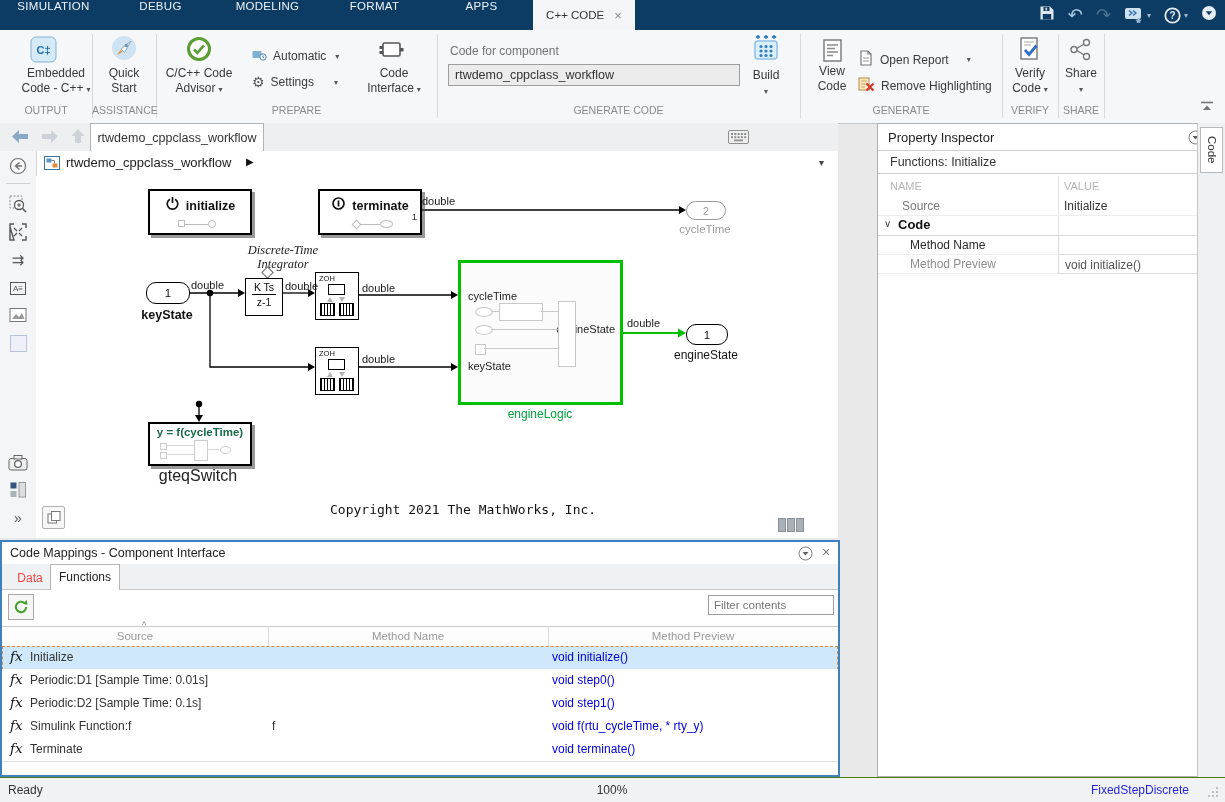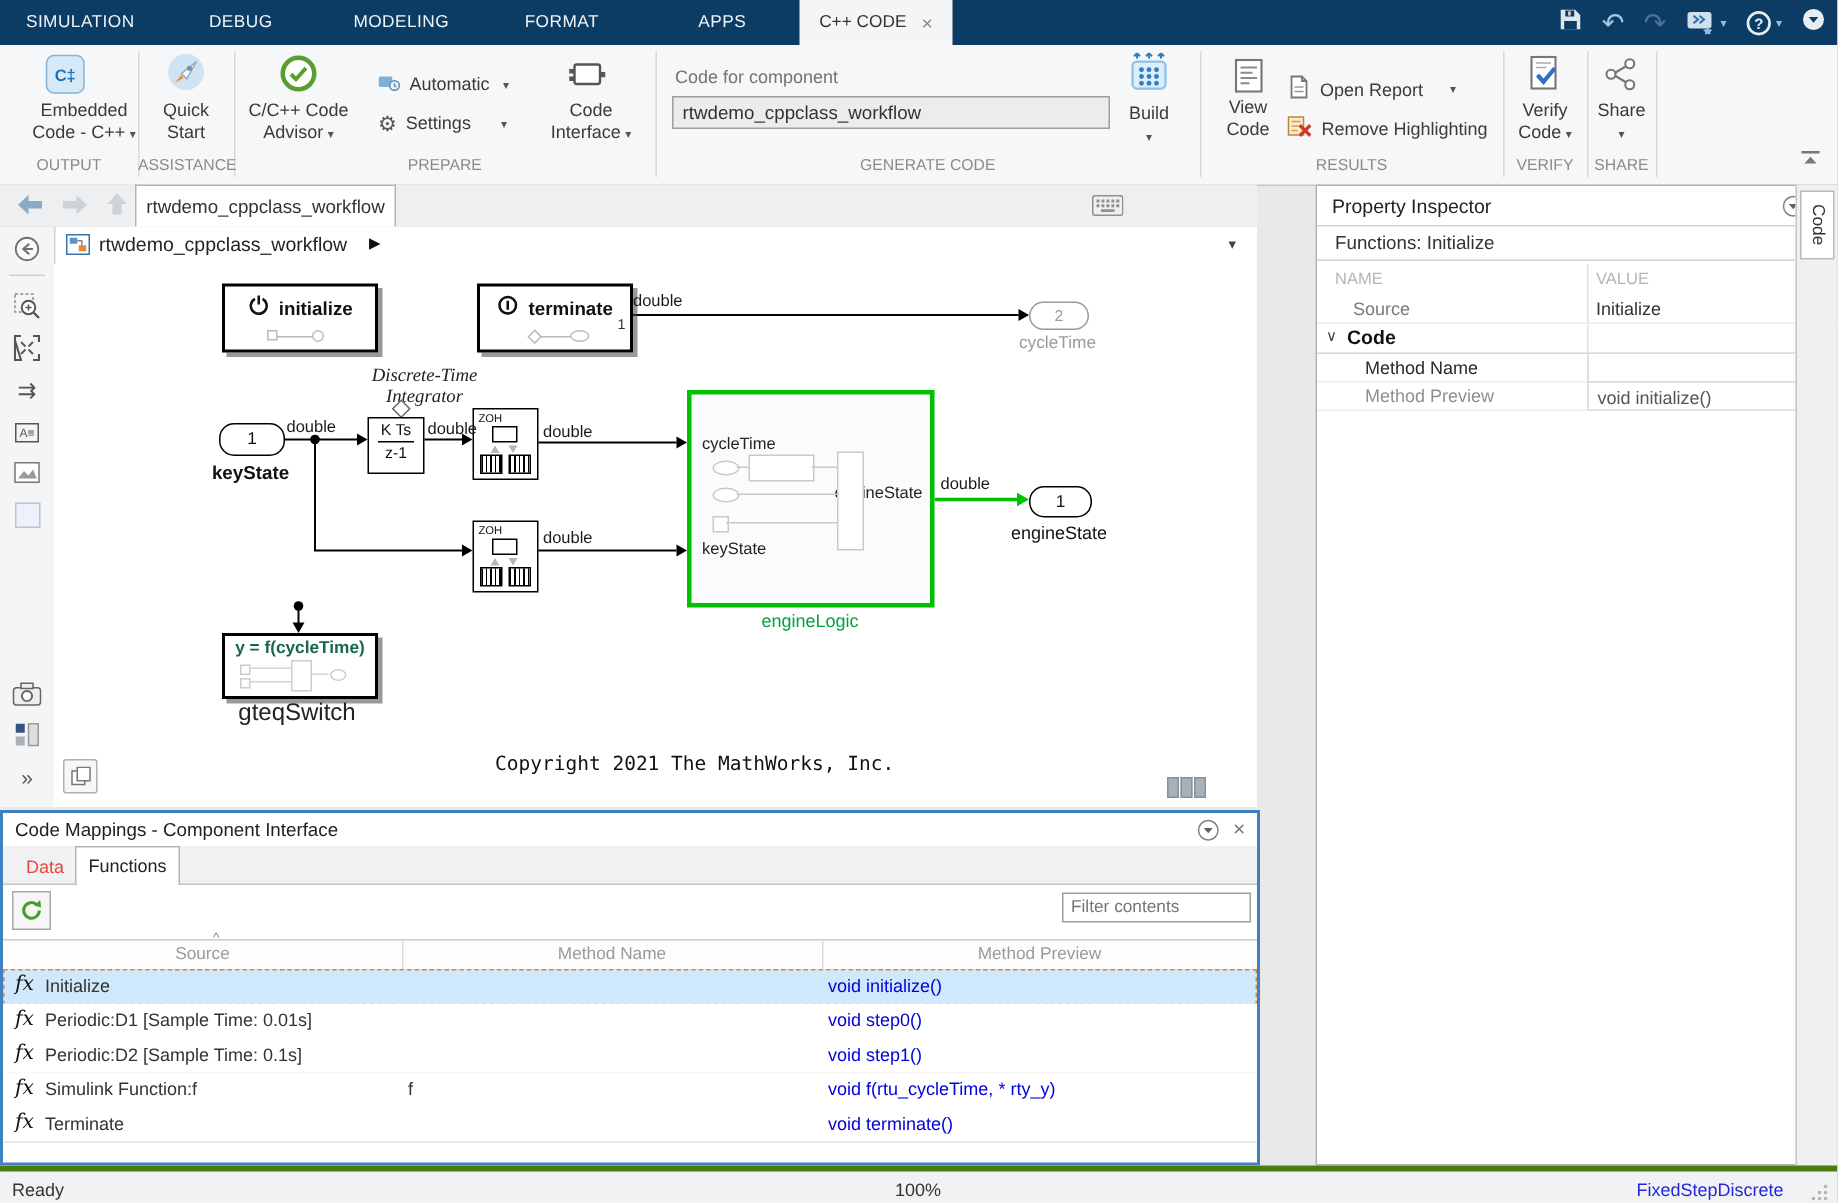--- a/index.html
+++ b/index.html
@@ -1,19 +1,19 @@
 <!DOCTYPE html>
 <html><head>
 <meta charset="utf-8">
 <style>
   html,body{margin:0;padding:0;background:#cfcfcf;}
   #app{position:relative;width:1225px;height:802px;background:#e9e9e9;font-family:"Liberation Sans",sans-serif;overflow:hidden;-webkit-font-smoothing:antialiased;}
   .ab{position:absolute;}
   
-  #menubar{left:0;top:0;width:1225px;height:30px;background:#0c3c63;display:flex;align-items:center;}
+  #menubar{left:0;top:0;width:1225px;height:30px;background:#0c3c63;display:flex;align-items:flex-start;}
   .menu-item{width:107px;display:flex;align-items:center;justify-content:center;color:#eef3f8;font-size:11.5px;letter-spacing:.3px;cursor:default;}
   #cpp-tab{left:533px;top:0;width:102px;height:30px;background:#f3f5f6;color:#333;display:flex;align-items:center;justify-content:center;gap:10px;font-size:11.5px;}
   #cpp-tab .tab-close{color:#8a8a8a;font-size:13px;}
   #menu-icons{right:8px;top:0;height:30px;display:flex;align-items:center;gap:13px;}
   .mi-caret{color:#9fb9ce;font-size:8px;}
   .glyph-undo{color:#a5c9e4;font-size:18px;line-height:18px;}
   .glyph-redo{color:#4e7391;font-size:18px;line-height:18px;}
   
   #ribbon{left:0;top:30px;width:1225px;height:93px;background:#f6f7f8;border-bottom:1px solid #c5c5c5;}
   .rdiv{position:absolute;top:4px;height:84px;width:1px;background:#d9d9d9;}
@@ -47,21 +47,21 @@
   .cell-mn{position:absolute;left:270px;top:4px;font-size:12px;color:#333;}
   .cell-pv{position:absolute;left:550px;top:4px;font-size:12px;color:#0000d8;}
   .fx{position:absolute;left:8px;top:2px;font-family:"DejaVu Serif",serif;font-style:italic;font-size:13.5px;color:#111;}
   .coldiv{position:absolute;width:1px;background:#dcdcdc;}
   
   #pi{left:845px;top:123px;width:352px;height:654px;background:#fff;border:1px solid #b0b0b0;box-sizing:border-box;margin-left:32px;}
   .pi-row-label{font-size:12px;color:#7a7a7a;}
   #side-strip{left:1197px;top:123px;width:28px;height:654px;background:#eef0f1;border-left:1px solid #c6c6c6;box-sizing:border-box;}
   #side-code-tab{position:absolute;left:2px;top:4px;width:21px;height:44px;background:#fff;border:1px solid #b8b8b8;display:flex;align-items:center;justify-content:center;writing-mode:vertical-rl;font-size:11.5px;color:#333;}
   
-  #statusbar{left:0;top:777px;width:1225px;height:25px;background:#f1f2f3;border-top:4px solid #4d7c0f;box-sizing:border-box;font-size:12px;color:#333;}
+  #statusbar{left:0;top:777px;width:1225px;height:25px;background:#f1f2f3;border-top:1px solid #4d7c0f;box-sizing:border-box;font-size:12px;color:#333;}
 </style>
 </head>
 <body>
 
 <div id="app">
 
   <div id="menubar" class="ab">
     <div class="menu-item">SIMULATION</div>
     <div class="menu-item">DEBUG</div>
     <div class="menu-item">MODELING</div>
@@ -192,21 +192,21 @@
         <span class="caret" style="margin-left:12px">▾</span>
     </div>
     <div class="rrow" style="left:858px;top:46px">
       <span><svg width="17" height="16" viewBox="0 0 17 16">
             <rect x="1" y="2" width="10" height="12" fill="#fde9c8" stroke="#b8893a"></rect>
             <path d="M3 5h6M3 8h6M3 11h4" stroke="#c9a15c"></path>
             <path d="M8.5 7.5l7 7M15.5 7.5l-7 7" stroke="#d03a2a" stroke-width="2.2"></path>
           </svg></span>
       <span>Remove Highlighting</span>
     </div>
-    <div class="rsec" style="left:800px;width:202px">RESULTS</div>
+    <div class="rsec" style="left:800px;width:202px">GENERATE</div>
 
     <div class="ab" style="left:1016px;top:6px"><svg width="26" height="26" viewBox="0 0 26 26">
           <rect x="5" y="2" width="16" height="21" fill="#fff" stroke="#777" stroke-width="1.4"></rect>
           <path d="M8 6h10M8 9h7" stroke="#aaa"></path>
           <path d="M9 14l4 4.5 7.5-9" stroke="#2f6fc4" stroke-width="2.8" fill="none"></path>
         </svg></div>
     <div class="rlab" style="left:1004px;top:36px;width:52px"><span>Verify Code</span><span class="caret">▾</span></div>
     <div class="rsec" style="left:1002px;width:56px">VERIFY</div>
 
     <div class="ab" style="left:1069px;top:8px"><svg width="23" height="23" viewBox="0 0 23 23">

